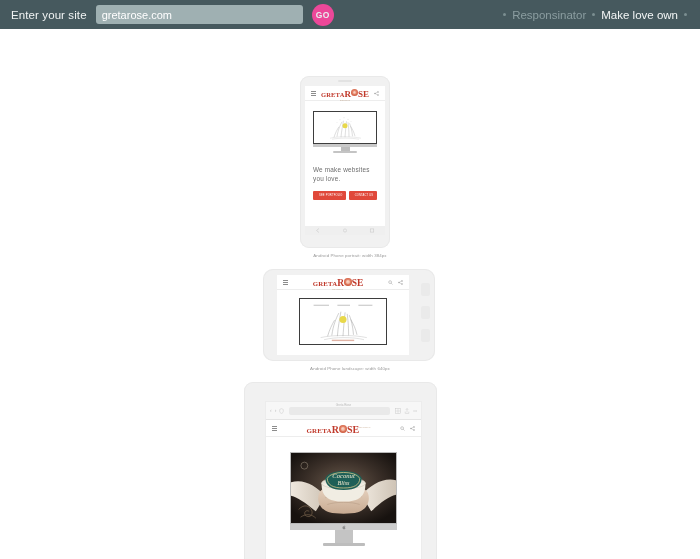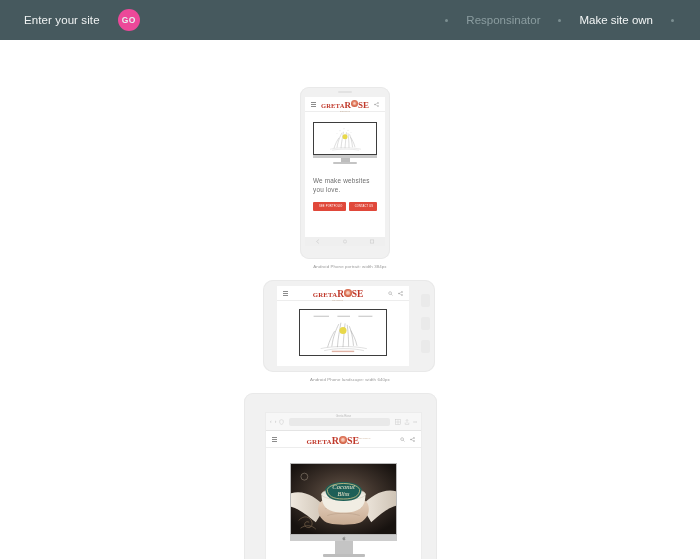--- a/index.html
+++ b/index.html
@@ -9,25 +9,25 @@
     width: 700px;
     background: #ffffff;
     font-family: "Liberation Sans", "DejaVu Sans", sans-serif;
   }
   body { position: relative; overflow-x: hidden; }
 
   
   #topbar {
     position: relative;
     width: 700px;
-    height: 40px;
+    height: 29px;
     background: #46595e;
     display: flex;
     align-items: center;
-    padding: 0 24px;
+    padding: 0 11px;
   }
   #topbar-label {
     color: #f0f3f3;
     font-size: 11.5px;
     letter-spacing: .1px;
     white-space: nowrap;
     margin-right: 9px;
   }
   #site-input {
     width: 207px;
@@ -54,21 +54,21 @@
     font-weight: bold;
     letter-spacing: .4px;
     cursor: pointer;
     padding: 0;
     line-height: 22px;
   }
   #topbar-nav {
     margin-left: auto;
     display: flex;
     align-items: center;
-    gap: 12px;
+    gap: 0px;
     padding-right: 2px;
   }
   .nav-link {
     font-size: 11.5px;
     text-decoration: none;
     padding: 0 6px;
     white-space: nowrap;
   }
   .nav-link.dim { color: #8b9da0; }
   .nav-link.bright { color: #f3f6f6; }
@@ -240,28 +240,29 @@
   .monitor-base { background:#c4c4c4; margin:0 auto; border-radius:1px; }
 
   .splash-art { width:100%; height:100%; display:block; }
 </style>
 </head>
 <body>
 
 <div id="topbar">
   <span id="topbar-label">Enter your site</span>
 
+  <input id="site-input" type="text" value="gretarose.com" style="">
 
   <button id="go-button">GO</button>
 
   <div id="topbar-nav">
     <span class="nav-dot"></span>
     <a href="#" class="nav-link dim">Responsinator</a>
     <span class="nav-dot"></span>
-    <a href="#" class="nav-link bright">Make site own</a>
+    <a href="#" class="nav-link bright">Make love own</a>
     <span class="nav-dot"></span>
   </div>
 </div>
 
 <div id="canvas" style="height:530px;">
 
   <div id="phone-shell">
     <div id="phone-earpiece"></div>
 
     <div id="phone-screen">

